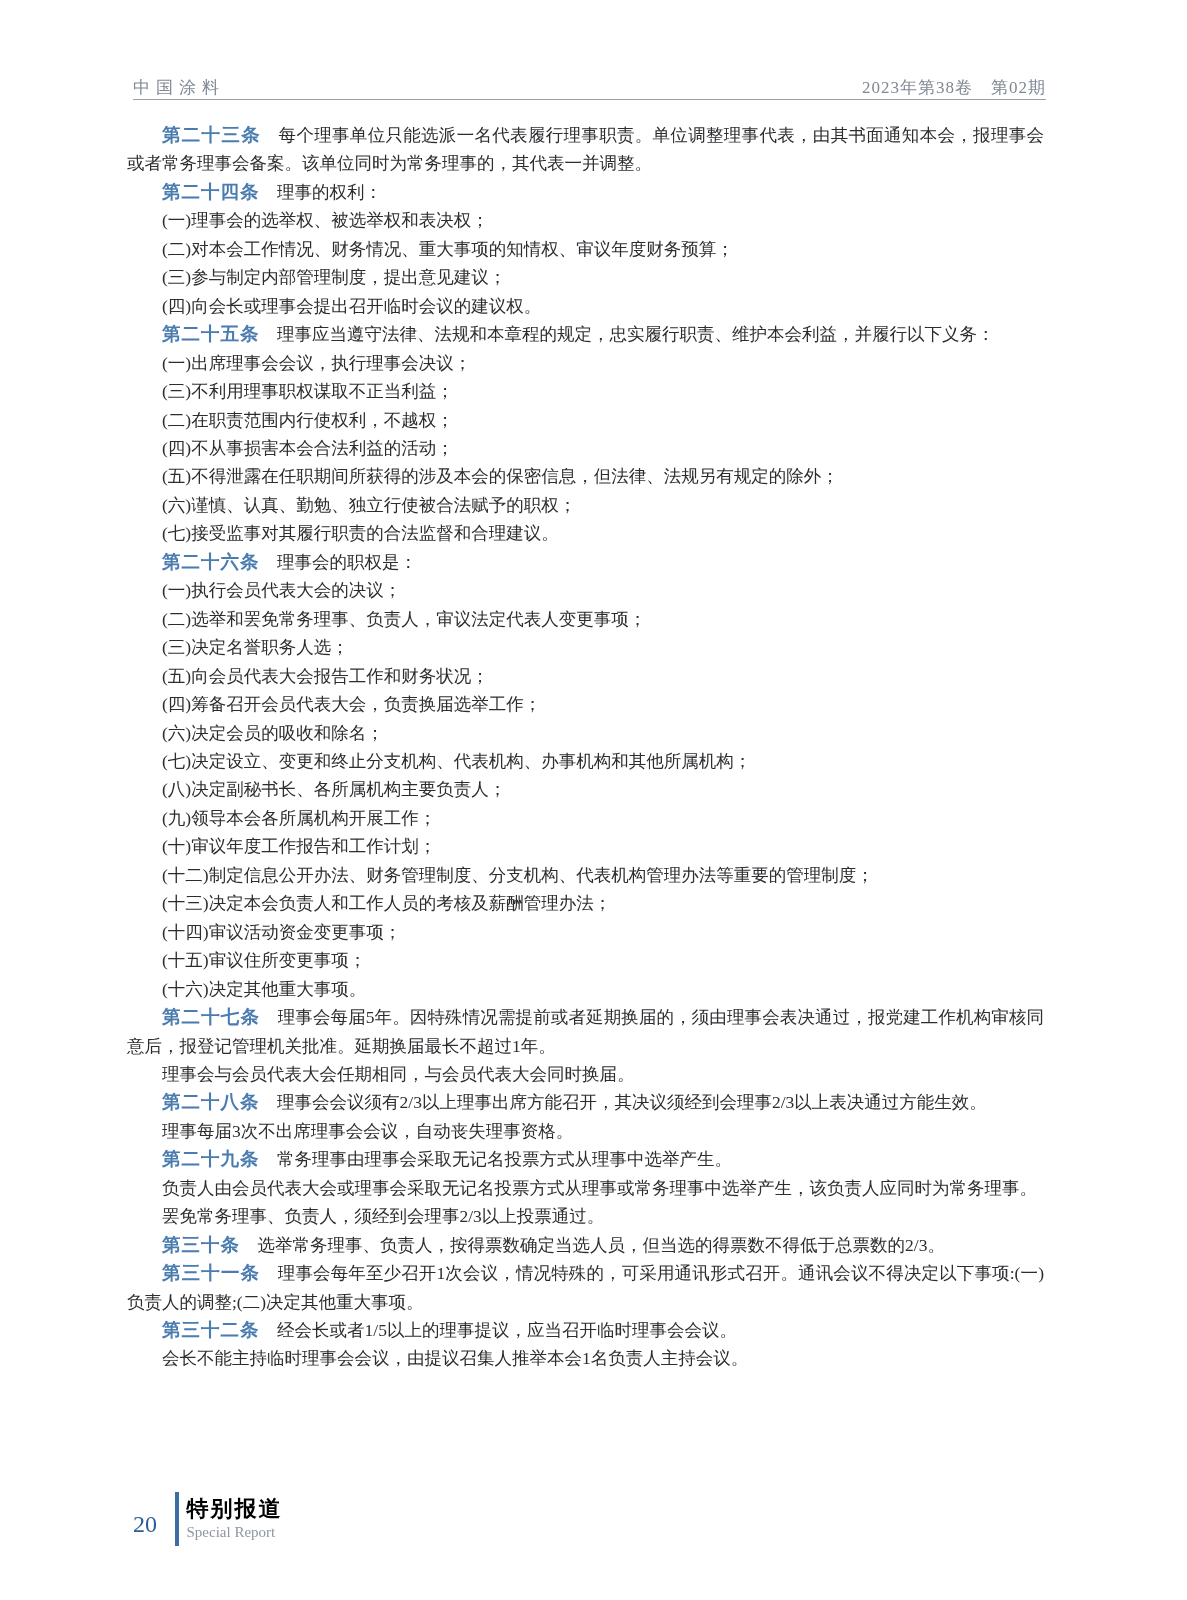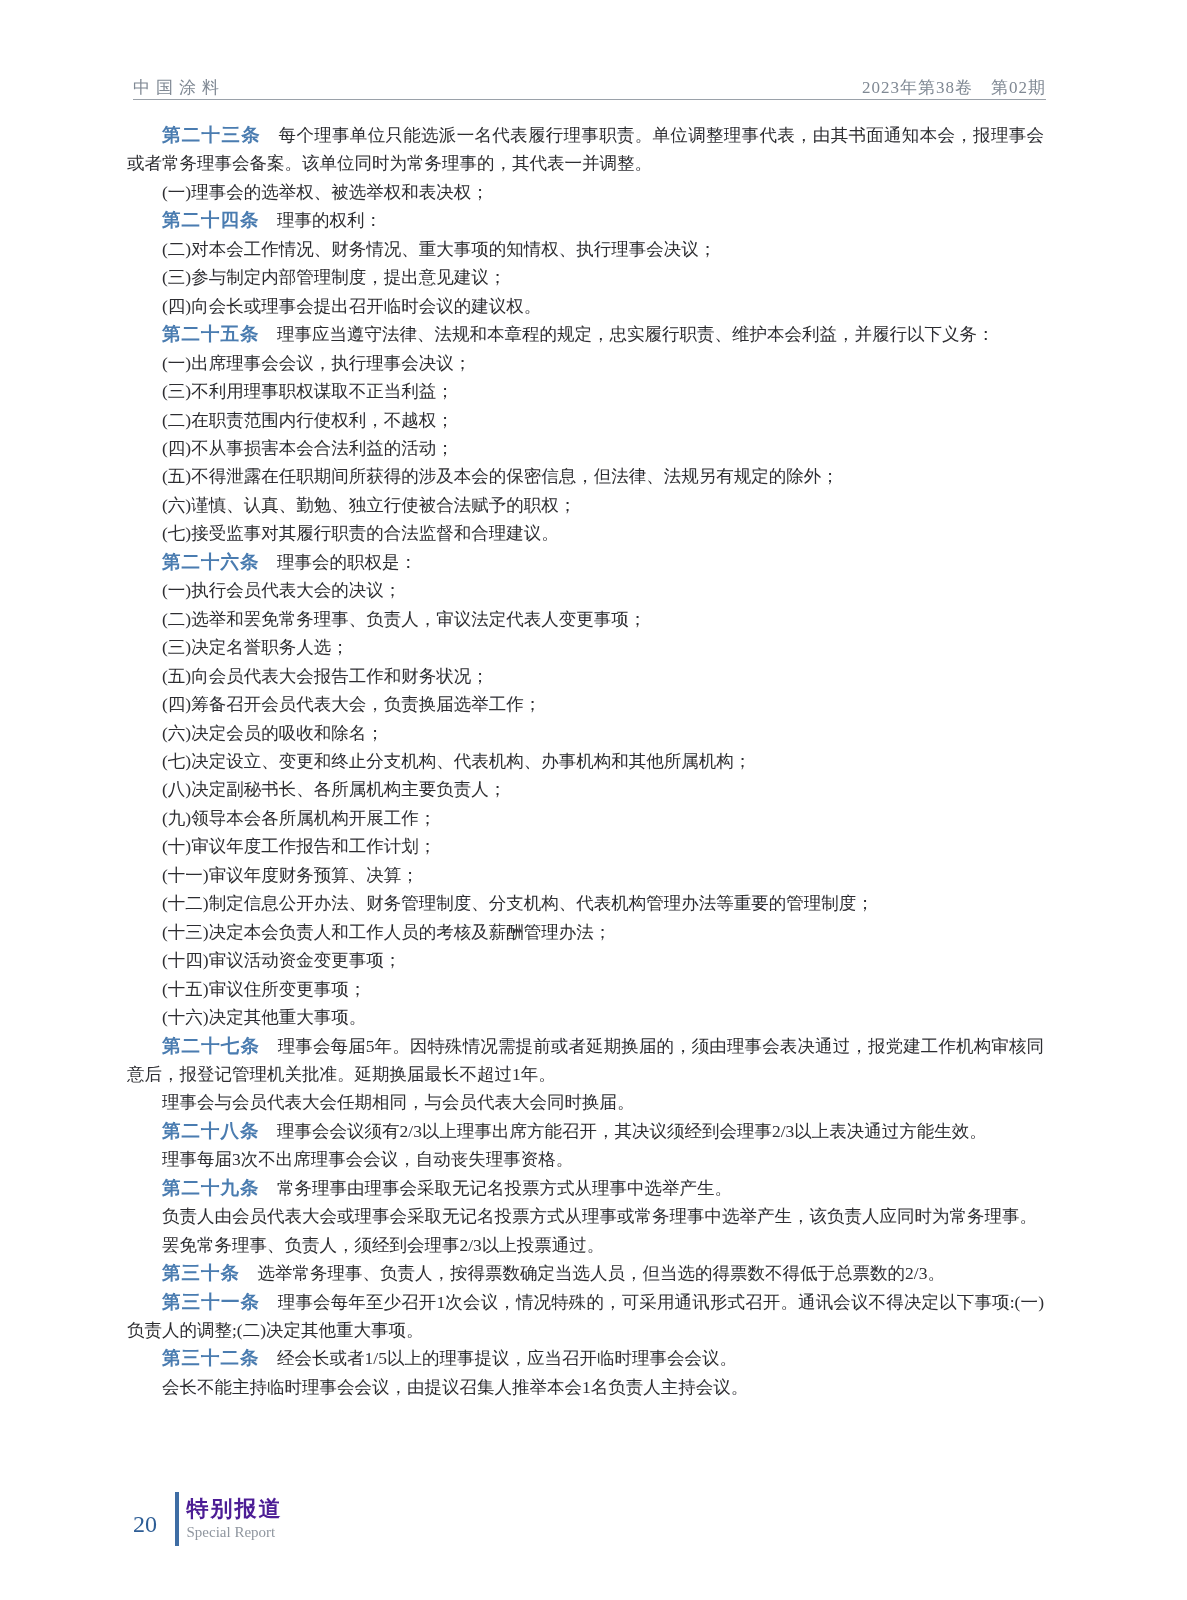--- a/index.html
+++ b/index.html
@@ -60,44 +60,44 @@
     width: 3.5px; height: 54px;
     background: var(--bar-blue, #3e6da4);
     margin-right: 8px;
   }
   .sect { display: flex; flex-direction: column; justify-content: center; }
   .sect .zh {
     font-family: "Liberation Sans", "DejaVu Sans", sans-serif;
     font-weight: bold;
     font-size: 22px;
     letter-spacing: 2px;
-    color: #4c1d95;
+    color: #000000;
     line-height: 26px;
   }
   .sect .en {
     font-size: 15px;
     color: #8f969f;
     line-height: 20px;
   }
 </style>
 </head>
 <body>
 
 <div class="page">
 
   <div class="header">
     <span class="journal">中国涂料</span>
     <span class="issue">2023年第38卷　第02期</span>
   </div>
 
   <div class="content" id="content">
       <p><span class="num">第二十三条</span>每个理事单位只能选派一名代表履行理事职责。单位调整理事代表，由其书面通知本会，报理事会或者常务理事会备案。该单位同时为常务理事的，其代表一并调整。</p>
+      <p><span class="num">第二十四条</span>理事的权利：</p>
       <p>(一)理事会的选举权、被选举权和表决权；</p>
-      <p><span class="num">第二十四条</span>理事的权利：</p>
-      <p>(二)对本会工作情况、财务情况、重大事项的知情权、执行理事会决议；</p>
+      <p>(二)对本会工作情况、财务情况、重大事项的知情权、审议年度财务预算；</p>
       <p>(三)参与制定内部管理制度，提出意见建议；</p>
       <p>(四)向会长或理事会提出召开临时会议的建议权。</p>
       <p><span class="num">第二十五条</span>理事应当遵守法律、法规和本章程的规定，忠实履行职责、维护本会利益，并履行以下义务：</p>
       <p>(一)出席理事会会议，执行理事会决议；</p>
       <p>(三)不利用理事职权谋取不正当利益；</p>
       <p>(二)在职责范围内行使权利，不越权；</p>
       <p>(四)不从事损害本会合法利益的活动；</p>
       <p>(五)不得泄露在任职期间所获得的涉及本会的保密信息，但法律、法规另有规定的除外；</p>
       <p>(六)谨慎、认真、勤勉、独立行使被合法赋予的职权；</p>
       <p>(七)接受监事对其履行职责的合法监督和合理建议。</p>
@@ -105,21 +105,20 @@
       <p>(一)执行会员代表大会的决议；</p>
       <p>(二)选举和罢免常务理事、负责人，审议法定代表人变更事项；</p>
       <p>(三)决定名誉职务人选；</p>
       <p>(五)向会员代表大会报告工作和财务状况；</p>
       <p>(四)筹备召开会员代表大会，负责换届选举工作；</p>
       <p>(六)决定会员的吸收和除名；</p>
       <p>(七)决定设立、变更和终止分支机构、代表机构、办事机构和其他所属机构；</p>
       <p>(八)决定副秘书长、各所属机构主要负责人；</p>
       <p>(九)领导本会各所属机构开展工作；</p>
       <p>(十)审议年度工作报告和工作计划；</p>
-      <p>(十一)审议年度财务预算、决算；</p>
       <p>(十二)制定信息公开办法、财务管理制度、分支机构、代表机构管理办法等重要的管理制度；</p>
       <p>(十三)决定本会负责人和工作人员的考核及薪酬管理办法；</p>
       <p>(十四)审议活动资金变更事项；</p>
       <p>(十五)审议住所变更事项；</p>
       <p>(十六)决定其他重大事项。</p>
       <p><span class="num">第二十七条</span>理事会每届5年。因特殊情况需提前或者延期换届的，须由理事会表决通过，报党建工作机构审核同意后，报登记管理机关批准。延期换届最长不超过1年。</p>
       <p>理事会与会员代表大会任期相同，与会员代表大会同时换届。</p>
       <p><span class="num">第二十八条</span>理事会会议须有2/3以上理事出席方能召开，其决议须经到会理事2/3以上表决通过方能生效。</p>
       <p>理事每届3次不出席理事会会议，自动丧失理事资格。</p>
       <p><span class="num">第二十九条</span>常务理事由理事会采取无记名投票方式从理事中选举产生。</p>

